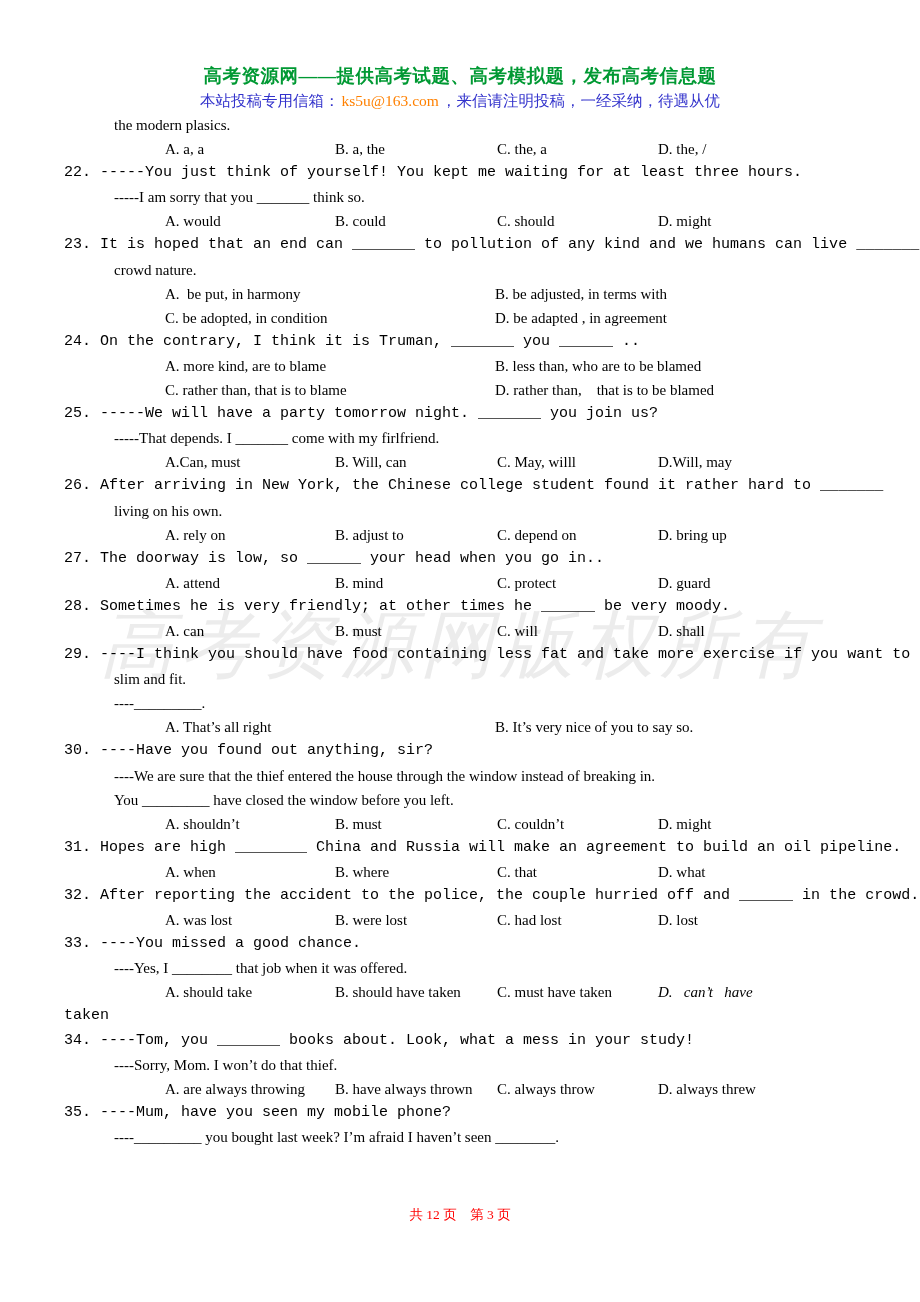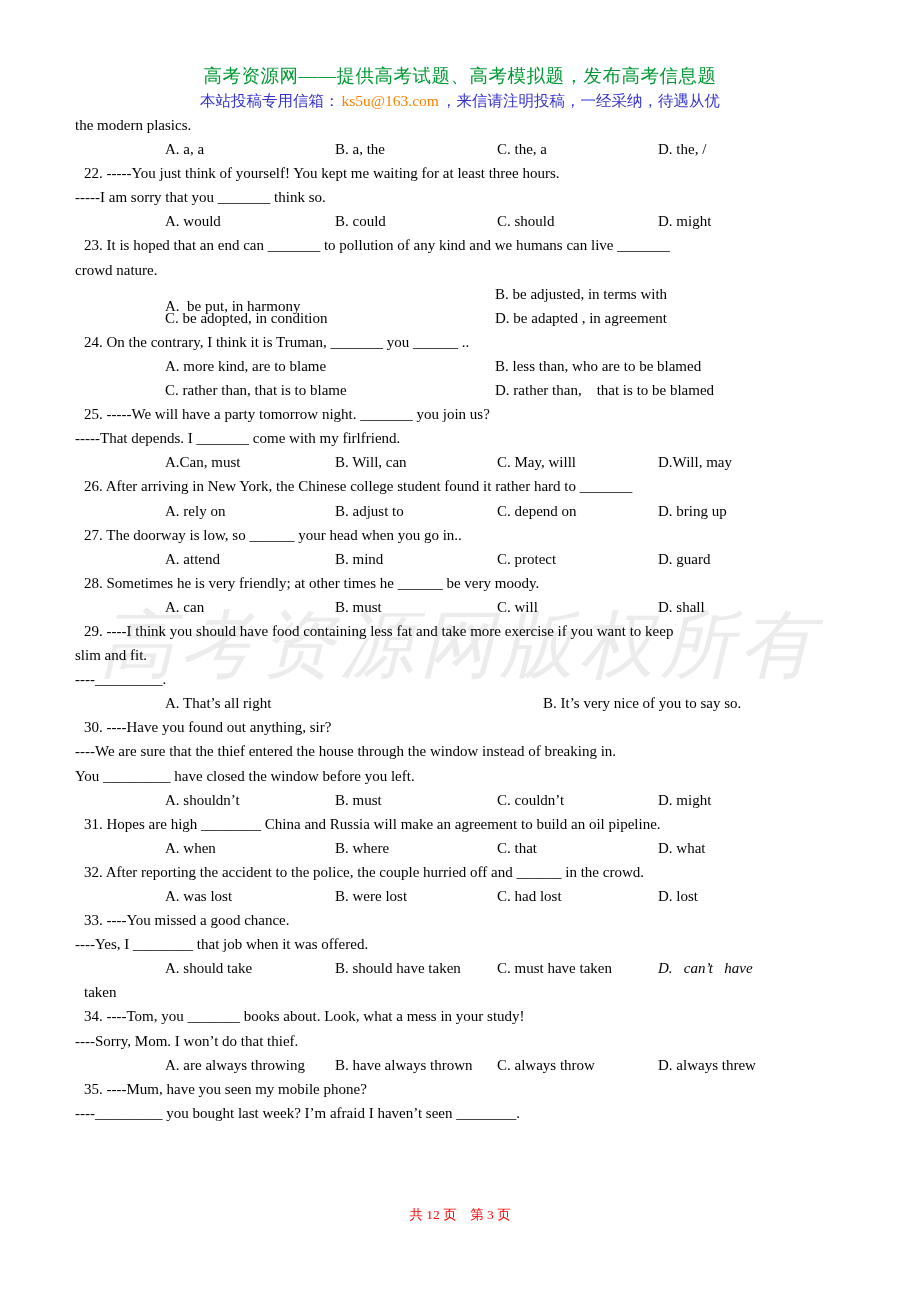--- a/index.html
+++ b/index.html
@@ -7,27 +7,27 @@
   .page {
     position: relative;
     width: 920px;
     height: 1302px;
     background: #ffffff;
     overflow: hidden;
     color: #000;
     font-family: "Liberation Serif", "DejaVu Serif", serif;
   }
   .header { position: absolute; top: 64px; left: 0; width: 100%; text-align: center; z-index: 2; }
-  .header-title { font-size: 18.5px; font-weight: normal; line-height: 24px; letter-spacing: 0.5px; }
+  .header-title { font-size: 18.5px; font-weight: bold; line-height: 24px; letter-spacing: 0.5px; }
   .header-sub { font-size: 15.5px; line-height: 22px; margin-top: 2px; }
   .header-sub .email { margin: 0 2px; cursor: pointer; }
   .doc-body { position: absolute; top: 113px; left: 0; width: 100%; font-size: 15px; z-index: 1; }
   .line { position: relative; height: 24.1px; line-height: 24.1px; white-space: pre; }
-  .ind0 { padding-left: 84px; }
-  .ind1 { padding-left: 75px; }
+  .ind0 { padding-left: 64px; font-family: Liberation Mono, monospace; }
+  .ind1 { padding-left: 114px; }
   .opt { position: absolute; top: 0; }
   .watermark {
     position: absolute;
     top: 596px;
     left: 50%;
     transform: translateX(-50%);
     font-size: 74px;
     letter-spacing: 6px;
     color: rgba(110, 110, 110, 0.13);
     white-space: nowrap;
@@ -50,38 +50,39 @@
   </div>
 
   <div class="doc-body" id="doc-body">
       <div class="line ind1">the modern plasics.</div>
       <div class="line"><span class="opt" style="left: 165px;">A. a, a</span><span class="opt" style="left: 335px;">B. a, the</span><span class="opt" style="left: 497px;">C. the, a</span><span class="opt" style="left: 658px;">D. the, /</span></div>
       <div class="line ind0">22. -----You just think of yourself! You kept me waiting for at least three hours.</div>
       <div class="line ind1">-----I am sorry that you _______ think so.</div>
       <div class="line"><span class="opt" style="left: 165px;">A. would</span><span class="opt" style="left: 335px;">B. could</span><span class="opt" style="left: 497px;">C. should</span><span class="opt" style="left: 658px;">D. might</span></div>
       <div class="line ind0">23. It is hoped that an end can _______ to pollution of any kind and we humans can live _______</div>
       <div class="line ind1">crowd nature.</div>
-      <div class="line"><span class="opt" style="left: 165px; margin-top: 12px;">A.  be put, in harmony</span><span class="opt" style="left: 495px; text-align: center;">B. be adjusted, in terms with</span></div>
+      <div class="line"><span class="opt" style="left: 165px;">A.  be put, in harmony</span><span class="opt" style="left: 495px; text-align: center;">B. be adjusted, in terms with</span></div>
       <div class="line"><span class="opt" style="left: 165px;">C. be adopted, in condition</span><span class="opt" style="left: 495px;">D. be adapted , in agreement</span></div>
       <div class="line ind0">24. On the contrary, I think it is Truman, _______ you ______ ..</div>
       <div class="line"><span class="opt" style="left: 165px;">A. more kind, are to blame</span><span class="opt" style="left: 495px;">B. less than, who are to be blamed</span></div>
       <div class="line"><span class="opt" style="left: 165px;">C. rather than, that is to blame</span><span class="opt" style="left: 495px;">D. rather than,    that is to be blamed</span></div>
       <div class="line ind0">25. -----We will have a party tomorrow night. _______ you join us?</div>
       <div class="line ind1">-----That depends. I _______ come with my firlfriend.</div>
       <div class="line"><span class="opt" style="left: 165px;">A.Can, must</span><span class="opt" style="left: 335px;">B. Will, can</span><span class="opt" style="left: 497px;">C. May, willl</span><span class="opt" style="left: 658px;">D.Will, may</span></div>
       <div class="line ind0">26. After arriving in New York, the Chinese college student found it rather hard to _______</div>
+      <div class="line ind1">living on his own.</div>
       <div class="line"><span class="opt" style="left: 165px;">A. rely on</span><span class="opt" style="left: 335px;">B. adjust to</span><span class="opt" style="left: 497px;">C. depend on</span><span class="opt" style="left: 658px;">D. bring up</span></div>
       <div class="line ind0">27. The doorway is low, so ______ your head when you go in..</div>
       <div class="line"><span class="opt" style="left: 165px;">A. attend</span><span class="opt" style="left: 335px;">B. mind</span><span class="opt" style="left: 497px;">C. protect</span><span class="opt" style="left: 658px;">D. guard</span></div>
       <div class="line ind0">28. Sometimes he is very friendly; at other times he ______ be very moody.</div>
       <div class="line"><span class="opt" style="left: 165px;">A. can</span><span class="opt" style="left: 335px;">B. must</span><span class="opt" style="left: 497px;">C. will</span><span class="opt" style="left: 658px;">D. shall</span></div>
       <div class="line ind0">29. ----I think you should have food containing less fat and take more exercise if you want to keep</div>
       <div class="line ind1">slim and fit.</div>
       <div class="line ind1">----_________.</div>
-      <div class="line"><span class="opt" style="left: 165px;">A. That’s all right</span><span class="opt" style="left: 495px; margin-left: 48px;">B. It’s very nice of you to say so.</span></div>
+      <div class="line"><span class="opt" style="left: 165px;">A. That’s all right</span><span class="opt" style="left: 495px;">B. It’s very nice of you to say so.</span></div>
       <div class="line ind0">30. ----Have you found out anything, sir?</div>
       <div class="line ind1">----We are sure that the thief entered the house through the window instead of breaking in.</div>
       <div class="line ind1">You _________ have closed the window before you left.</div>
       <div class="line"><span class="opt" style="left: 165px;">A. shouldn’t</span><span class="opt" style="left: 335px;">B. must</span><span class="opt" style="left: 497px;">C. couldn’t</span><span class="opt" style="left: 658px;">D. might</span></div>
       <div class="line ind0">31. Hopes are high ________ China and Russia will make an agreement to build an oil pipeline.</div>
       <div class="line"><span class="opt" style="left: 165px;">A. when</span><span class="opt" style="left: 335px;">B. where</span><span class="opt" style="left: 497px;">C. that</span><span class="opt" style="left: 658px;">D. what</span></div>
       <div class="line ind0">32. After reporting the accident to the police, the couple hurried off and ______ in the crowd.</div>
       <div class="line"><span class="opt" style="left: 165px;">A. was lost</span><span class="opt" style="left: 335px;">B. were lost</span><span class="opt" style="left: 497px;">C. had lost</span><span class="opt" style="left: 658px;">D. lost</span></div>
       <div class="line ind0">33. ----You missed a good chance.</div>
       <div class="line ind1">----Yes, I ________ that job when it was offered.</div>

